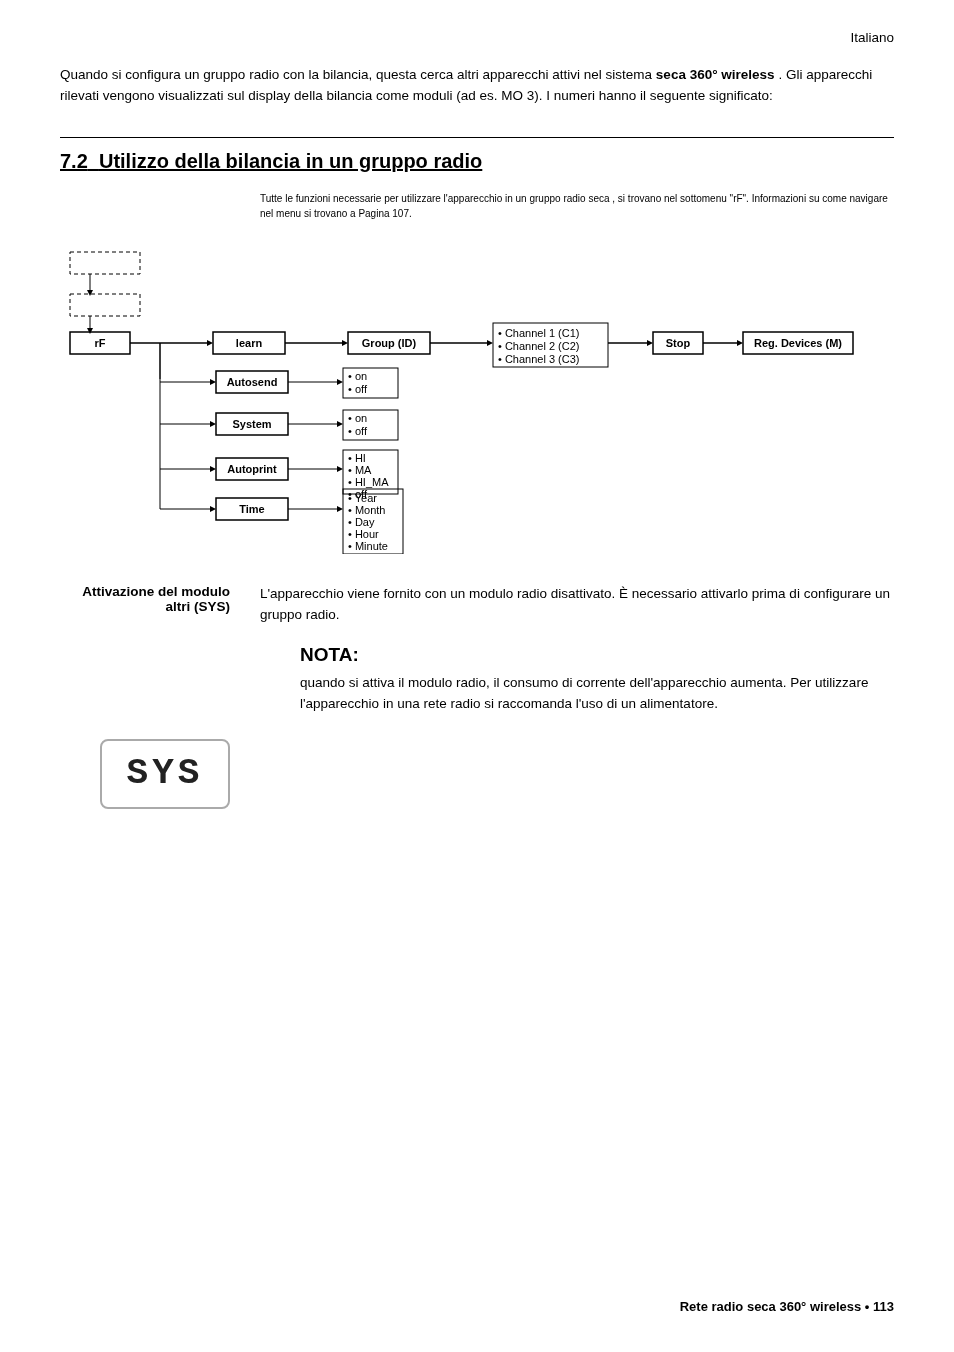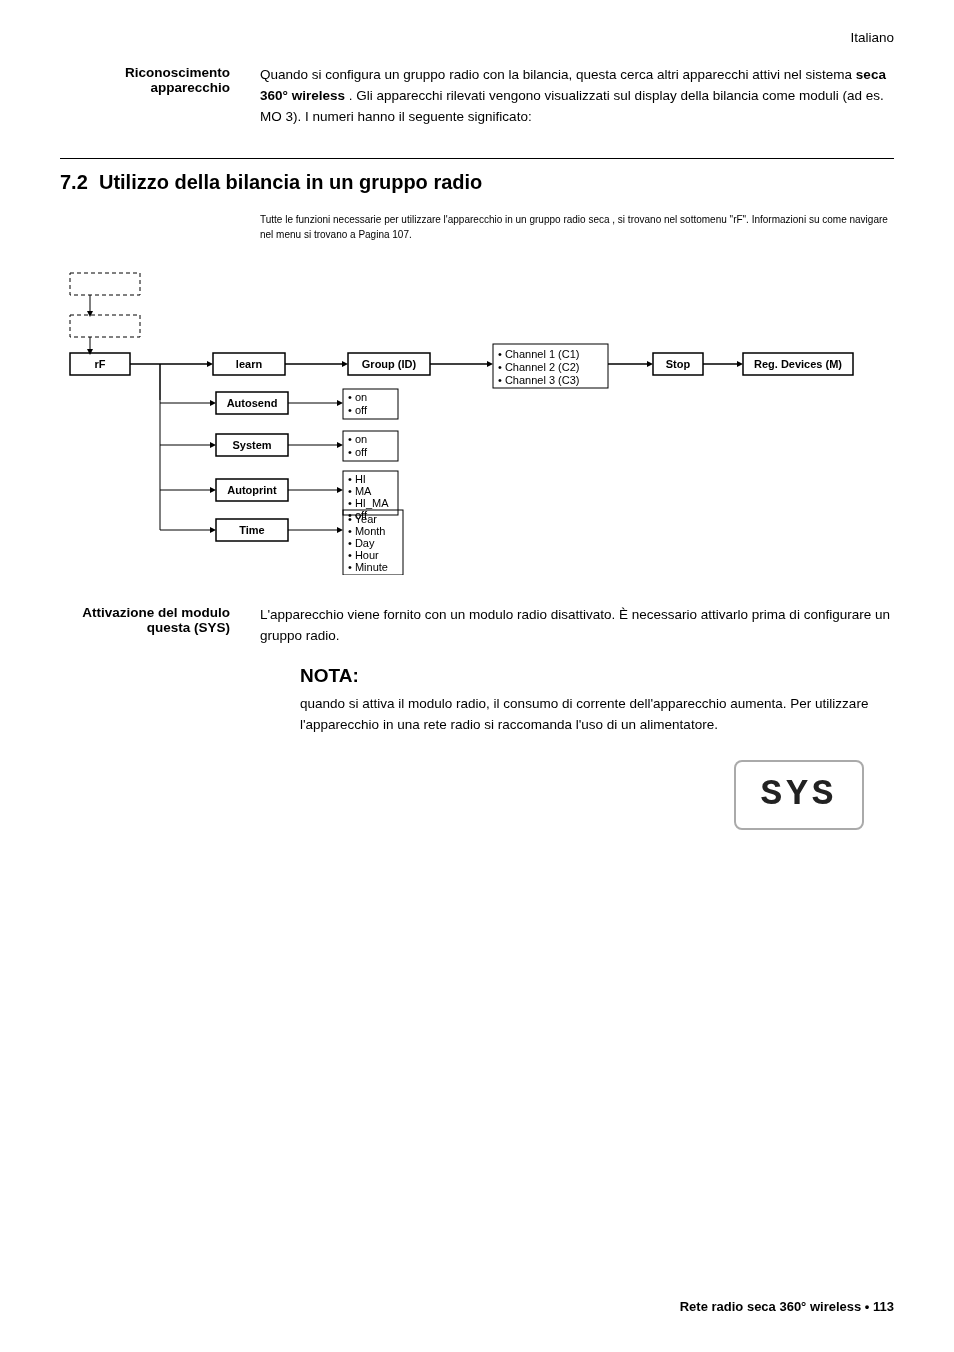--- a/index.html
+++ b/index.html
@@ -48,20 +48,21 @@
       margin-bottom: 3px;
       list-style-type: disc;
     }
     .bold { font-weight: bold; }
 
     
     .chapter-heading {
       border-top: 1.5px solid #000;
       padding-top: 12px;
       margin-bottom: 18px;
+      text-decoration: underline;
     }
     .chapter-heading h2 {
       font-size: 20px;
       font-weight: bold;
       margin-bottom: 0;
     }
 
     
     .intro-text {
       margin-left: 200px;
@@ -102,21 +103,20 @@
     .nota-text {
       font-size: 13.5px;
       line-height: 1.55;
     }
 
     
     .steps-area {
       display: flex;
       gap: 30px;
       margin-top: 20px;
-      justify-content: flex-end;
     }
     .display-box {
       border: 2px solid #aaa;
       border-radius: 8px;
       width: 130px;
       height: 70px;
       display: flex;
       align-items: center;
       justify-content: center;
       font-size: 36px;
@@ -148,24 +148,20 @@
     }
   </style>
 </head>
 <body>
 
 <div class="page-header">
   <span>Italiano</span>
 </div>
 
 <div class="section-recognition">
-  <div class="section-label">
-    <span>Riconoscimento</span><br>
-    <span>apparecchio</span>
-  </div>
   <div class="section-content">
     <span>Quando si configura un gruppo radio con la bilancia, questa cerca altri apparecchi attivi nel sistema</span>
     <span class="bold">seca 360° wireless</span>
     <span>. Gli apparecchi rilevati vengono visualizzati sul display della bilancia come moduli (ad es. MO 3). I numeri hanno il seguente significato:</span>
   </div>
 </div>
 
 <div class="chapter-heading">
   <h2>
     <span>7.2</span>&nbsp;&nbsp;<span>Utilizzo della bilancia in un gruppo radio</span>
@@ -274,21 +270,21 @@
     <text x="288" y="270">• Month</text>
     <text x="288" y="282">• Day</text>
     <text x="288" y="294">• Hour</text>
     <text x="288" y="306">• Minute</text>
   </svg>
 </div>
 
 <div class="section-activation">
   <div class="section-label">
     <span>Attivazione del modulo</span><br>
-    <span>questa (SYS)</span>
+    <span>altri (SYS)</span>
   </div>
   <div class="section-content">
     <span>L'apparecchio viene fornito con un modulo radio disattivato. È necessario attivarlo prima di configurare un gruppo radio.</span>
     <div class="nota-box">
       <div class="nota-title">NOTA:</div>
       <div class="nota-text">quando si attiva il modulo radio, il consumo di corrente dell'apparecchio aumenta. Per utilizzare l'apparecchio in una rete radio si raccomanda l'uso di un alimentatore.</div>
     </div>
   </div>
 </div>
 

